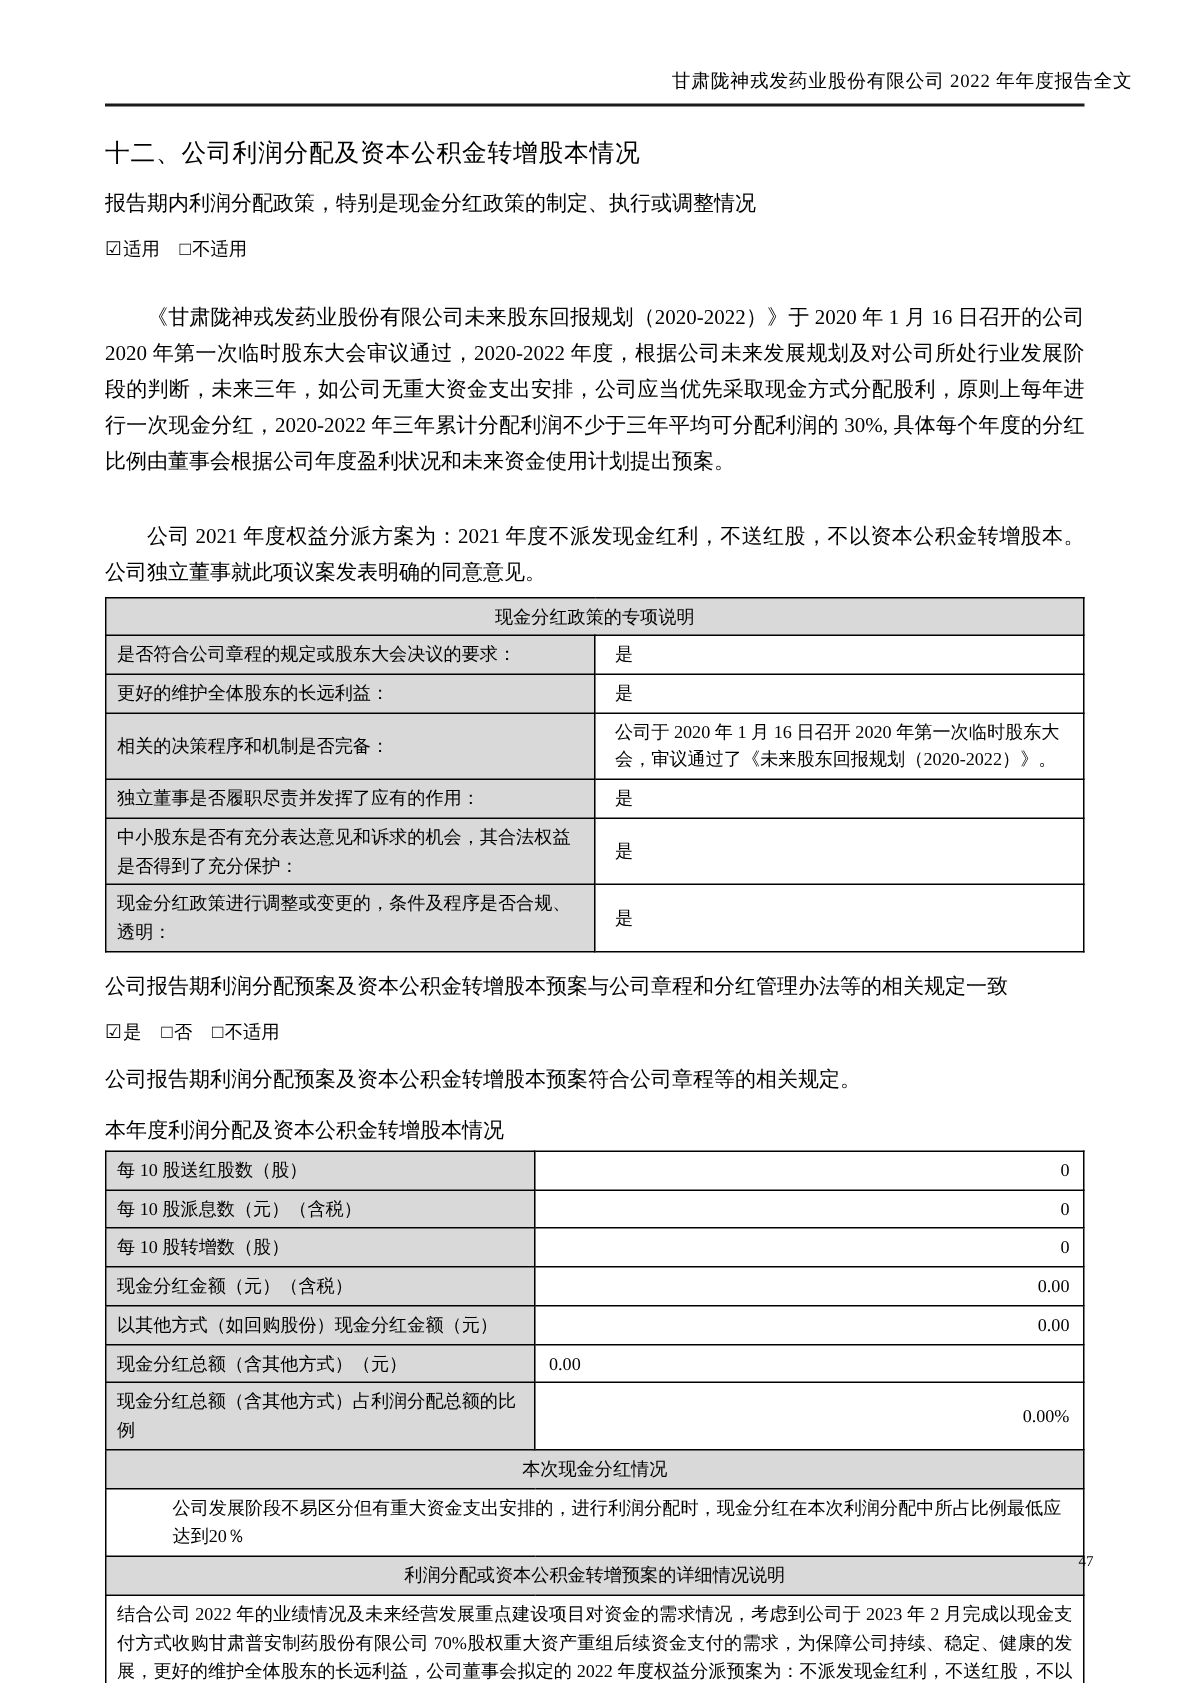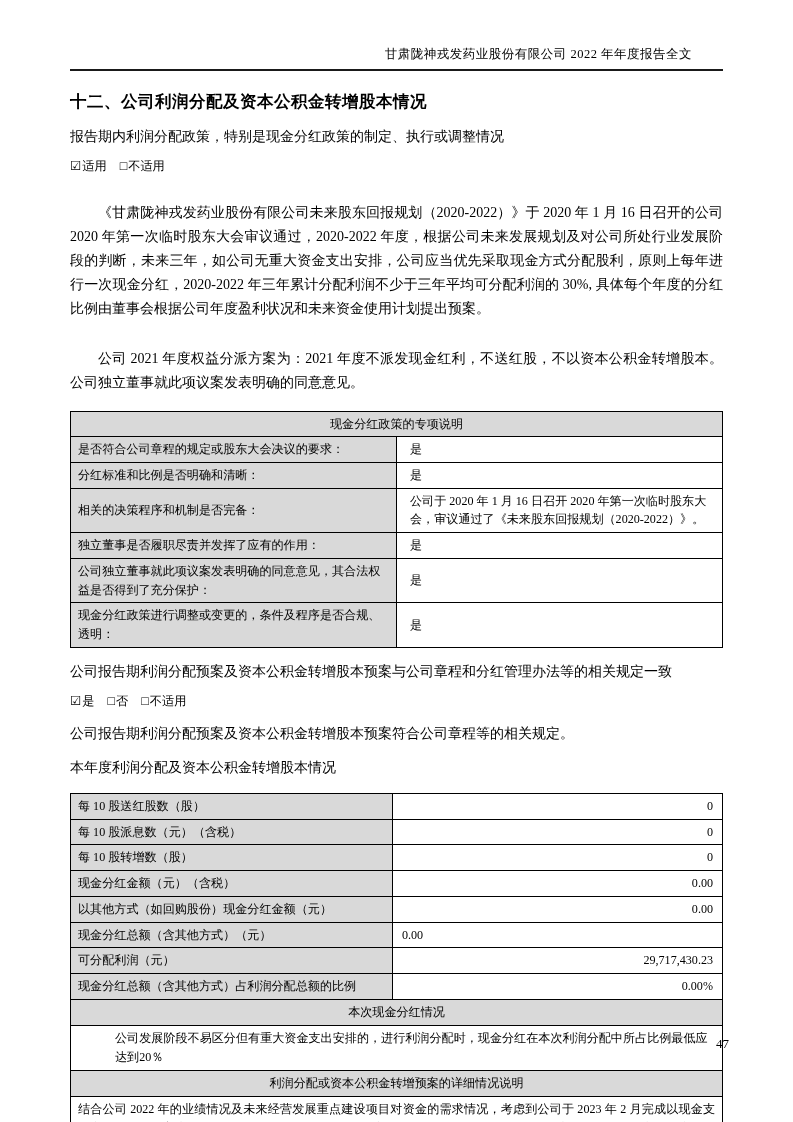--- a/index.html
+++ b/index.html
@@ -3,39 +3,39 @@
 <meta charset="utf-8">
 <style>
   * { margin:0; padding:0; box-sizing:border-box; }
   html,body { background:#ffffff; }
   body {
     width:793px; height:1122px;
     font-family:"Liberation Serif","DejaVu Serif",serif;
     color:#000;
   }
   .page { position:relative; width:793px; height:1122px; overflow:hidden; background:#fff; }
-  .header-line { padding:46px 101px 0 70px; text-align:right; font-size:12.5px; letter-spacing:0.5px; }
+  .header-line { padding:46px 38px 0 70px; text-align:right; font-size:12.5px; letter-spacing:0.5px; }
   .header-rule { margin:6px 70px 0 70px; border:none; border-top:2px solid #1a1a1a; height:0; }
   .content { padding:0 70px; }
-  .sec-title { font-size:16.5px; font-weight:bold; margin-top:20px; letter-spacing:0.5px; }
+  .sec-title { font-size:16.5px; font-weight:normal; margin-top:20px; letter-spacing:0.5px; }
   .line { font-size:14px; margin-top:13px; line-height:1.5; }
   .checkline { font-size:12.2px; margin-top:11px;font-family:Liberation Serif, serif; }
   .checkline .group { margin-right:10px; }
   .checkline .cb { font-size:12.5px; margin-right:1px; }
   .para { font-size:14px; line-height:1.72; text-indent:2em; margin-top:26px; text-align:justify; }
-  table { width:100%; border-collapse:collapse; margin-top:15px; font-size:12.1px; table-layout:fixed; }
+  table { width:100%; border-collapse:collapse; margin-top:2px; font-size:12.1px; table-layout:fixed; }
   td { border:1px solid #000; padding:3px 7px; line-height:1.55; vertical-align:middle; word-break:break-all; }
-  td.lbl { background:#d9d9d9; width:322px; }
+  td.lbl { background:#d9d9d9; width:286px; }
   td.hdr { background:#d9d9d9; text-align:center; }
   td.val { padding-left:13px; }
   td.val-num { text-align:right; padding-right:9px; }
   td.val-left { text-align:left; padding-left:9px; }
   td.note { line-height:1.6;padding-left:44px; }
   td.detail { line-height:1.58; text-align:justify; }
-  .pagenum { position:absolute; top:1036px; right:64px; font-size:13px; }
+  .pagenum { position:absolute; top:1036px; right:64px; font-size:10px; }
 </style>
 </head>
 <body>
 
 <div class="page">
 
   <div class="header-line">
     <span>甘肃陇神戎发药业股份有限公司 2022 年年度报告全文</span>
   </div>
   <hr class="header-rule">
@@ -58,33 +58,33 @@
     <table>
       <tbody>
           <tr>
         <td colspan="2" class="hdr">现金分红政策的专项说明</td>
       </tr>
       <tr>
         <td class="lbl">是否符合公司章程的规定或股东大会决议的要求：</td>
         <td class="val">是</td>
       </tr>
       <tr>
-        <td class="lbl">分红标准和比例是否明确和清晰：</td>
+        <td class="lbl">更好的维护全体股东的长远利益：</td>
         <td class="val">是</td>
       </tr>
       <tr>
         <td class="lbl">相关的决策程序和机制是否完备：</td>
         <td class="val">公司于 2020 年 1 月 16 日召开 2020 年第一次临时股东大会，审议通过了《未来股东回报规划（2020-2022）》。</td>
       </tr>
       <tr>
         <td class="lbl">独立董事是否履职尽责并发挥了应有的作用：</td>
         <td class="val">是</td>
       </tr>
       <tr>
-        <td class="lbl">公司独立董事就此项议案发表明确的同意意见，其合法权益是否得到了充分保护：</td>
+        <td class="lbl">中小股东是否有充分表达意见和诉求的机会，其合法权益是否得到了充分保护：</td>
         <td class="val">是</td>
       </tr>
       <tr>
         <td class="lbl">现金分红政策进行调整或变更的，条件及程序是否合规、透明：</td>
         <td class="val">是</td>
       </tr>
     </tbody>
       </table>
 
     <div class="line">公司报告期利润分配预案及资本公积金转增股本预案与公司章程和分红管理办法等的相关规定一致</div>
@@ -119,24 +119,20 @@
       </tr>
       <tr>
         <td class="lbl">以其他方式（如回购股份）现金分红金额（元）</td>
         <td class="val-num">0.00</td>
       </tr>
       <tr>
         <td class="lbl">现金分红总额（含其他方式）（元）</td>
         <td class="val-left">0.00</td>
       </tr>
       <tr>
-        <td class="lbl">可分配利润（元）</td>
-        <td class="val-num">29,717,430.23</td>
-      </tr>
-      <tr>
         <td class="lbl">现金分红总额（含其他方式）占利润分配总额的比例</td>
         <td class="val-num">0.00%</td>
       </tr>
       <tr>
         <td colspan="2" class="hdr">本次现金分红情况</td>
       </tr>
       <tr>
         <td colspan="2" class="note">公司发展阶段不易区分但有重大资金支出安排的，进行利润分配时，现金分红在本次利润分配中所占比例最低应达到20％</td>
       </tr>
       <tr>

